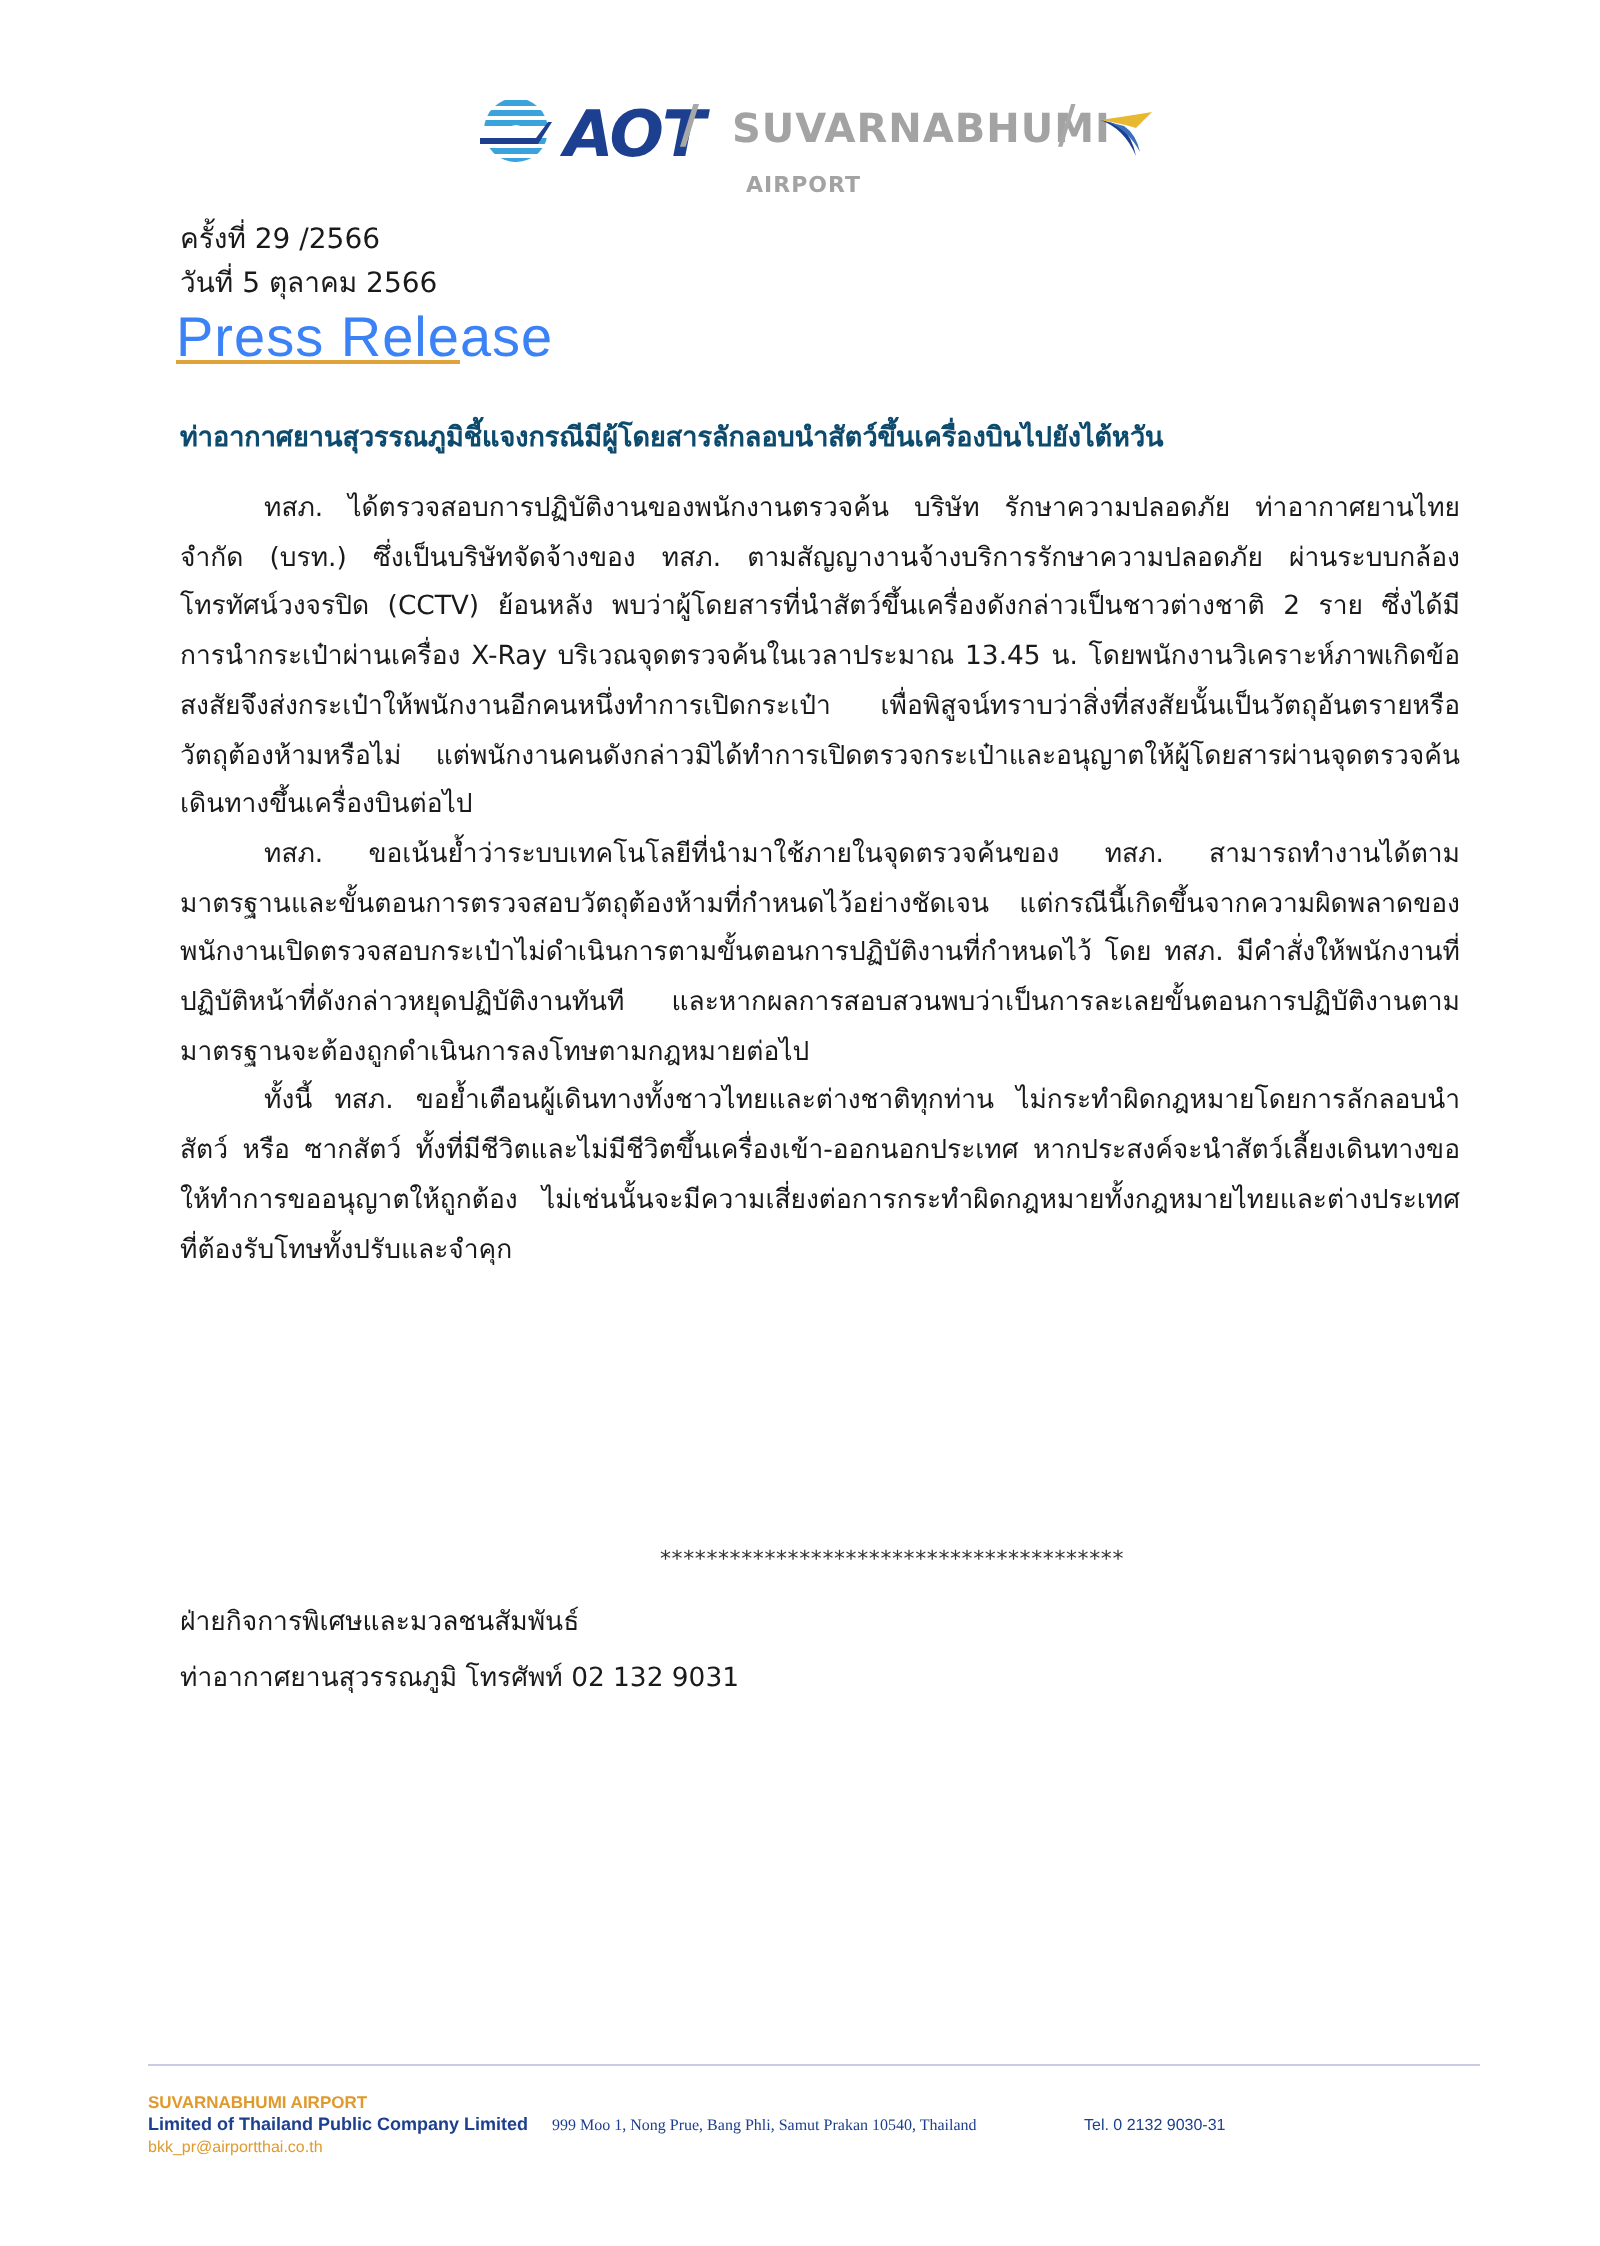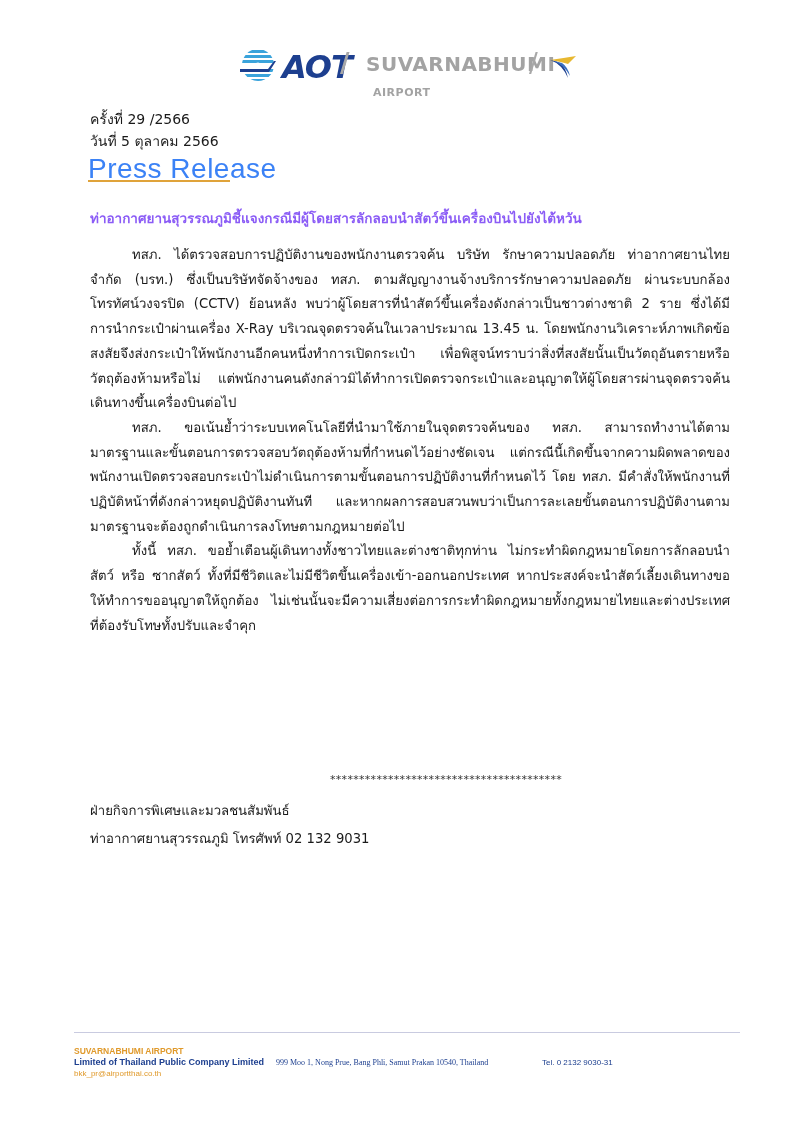--- a/index.html
+++ b/index.html
@@ -12,21 +12,21 @@
     .slash2 { position: absolute; left: 293px; top: 2px; font-family: "DejaVu Sans", sans-serif; font-size: 26px; color: #a8a8a8; }
     .suv-mark { position: absolute; left: 312px; top: 6px; width: 30px; height: 28px; }
     .airport-text { position: absolute; left: 137px; top: 40px; font-family: "DejaVu Sans", sans-serif; font-weight: bold; font-size: 11px; color: #a3a3a3; letter-spacing: 0.5px; }
 
     .meta { position: absolute; left: 90px; font-size: 14px; color: #1a1a1a; }
     .meta-1 { top: 88px; margin-top: 20px; }
     .meta-2 { top: 130px; text-align: center; }
     .press { position: absolute; left: 88px; top: 153px; font-family: Liberation Sans, sans-serif; font-size: 28px; color: #3b82f6; letter-spacing: 0.5px; }
     .press-underline { position: absolute; left: 88px; top: 180px; width: 142px; height: 2px; background: #e0a33a; }
 
-    .headline { position: absolute; left: 90px; top: 207px; font-size: 13.5px; font-weight: bold; color: #8b5cf6; white-space: nowrap; }
+    .headline { position: absolute; left: 90px; top: 207px; font-size: 13.5px; font-weight: bold; color: #0c4a6e; white-space: nowrap; }
 
     .body-text { position: absolute; left: 90px; top: 243px; width: 640px; font-size: 13.2px; line-height: 24.7px; color: #1a1a1a; }
     .body-text p { margin: 0; text-indent: 42px; text-align: justify; }
 
     .stars { position: absolute; left: 330px; top: 773px; font-size: 11px; letter-spacing: 0.3px; color: #333; }
     .sign-1 { position: absolute; left: 90px; top: 800px; font-size: 13.2px; }
     .sign-2 { position: absolute; left: 90px; top: 828px; font-size: 13.2px; }
 
     .footer-line { position: absolute; left: 74px; top: 1032px; width: 666px; height: 1px; background: #c9cbe0; }
     .footer-airport { position: absolute; left: 74px; top: 1046px; font-family: "Liberation Sans", sans-serif; font-weight: bold; font-size: 8.5px; color: #e09a2c; }

